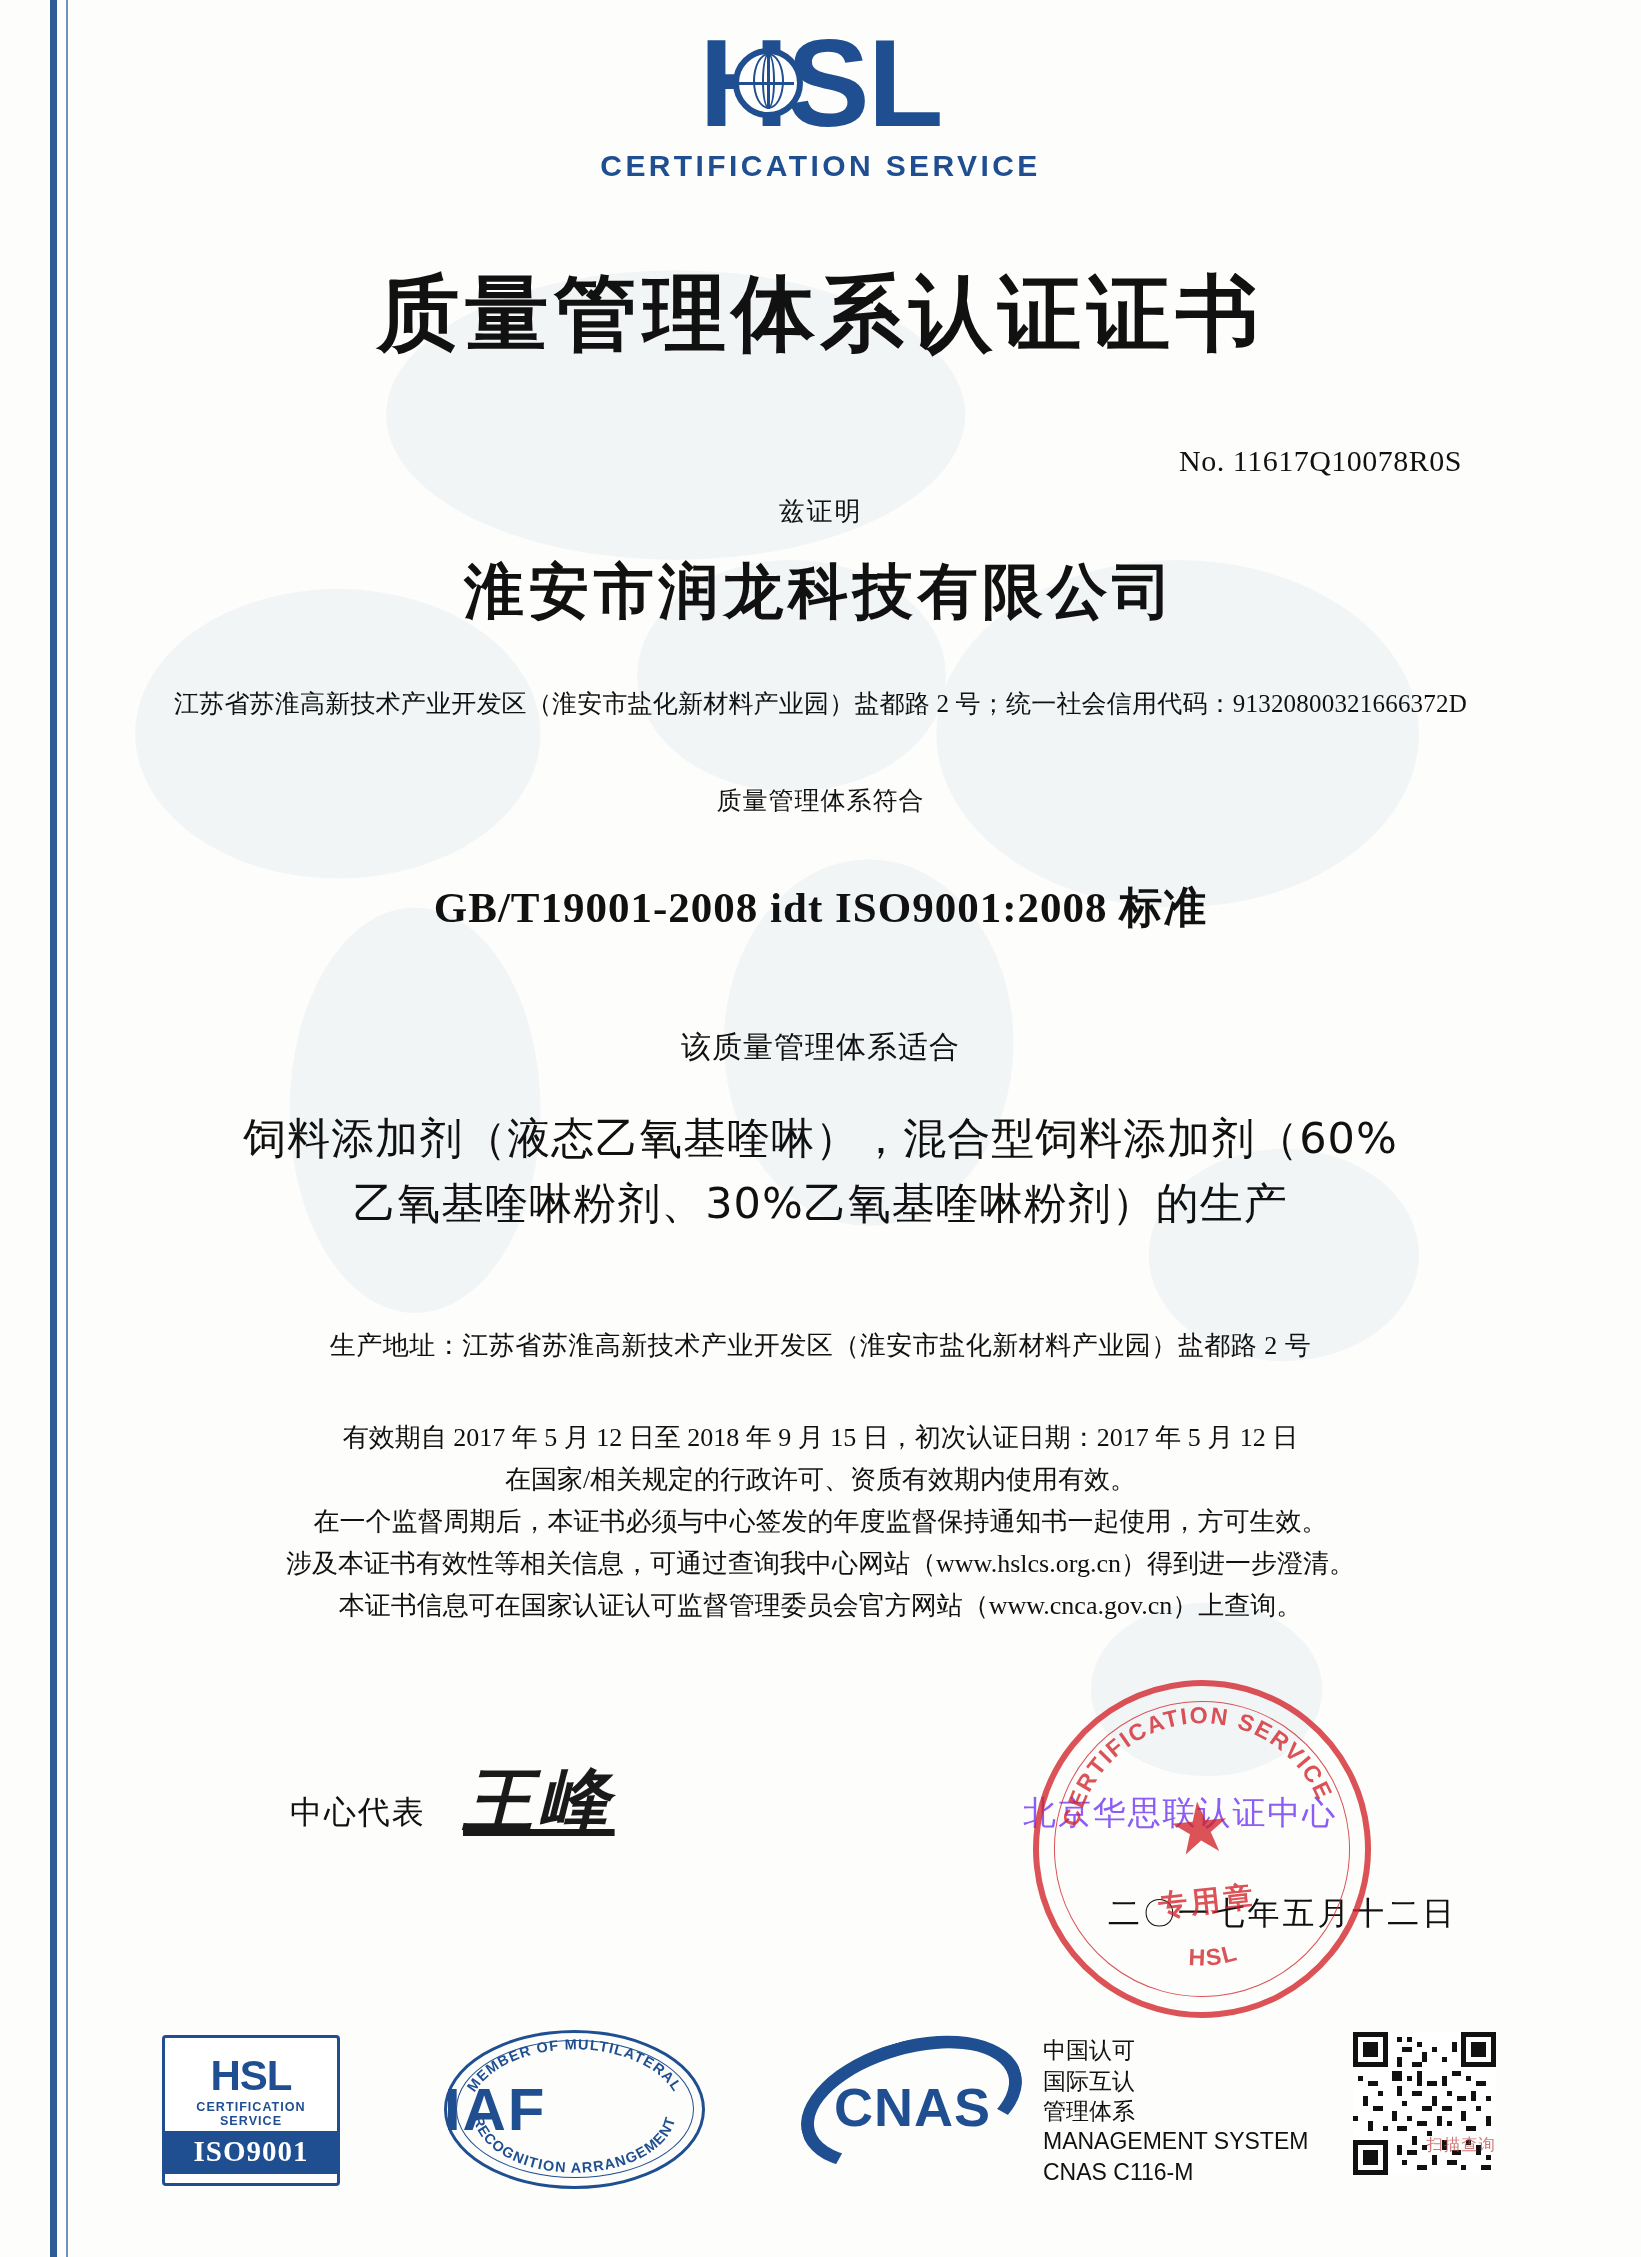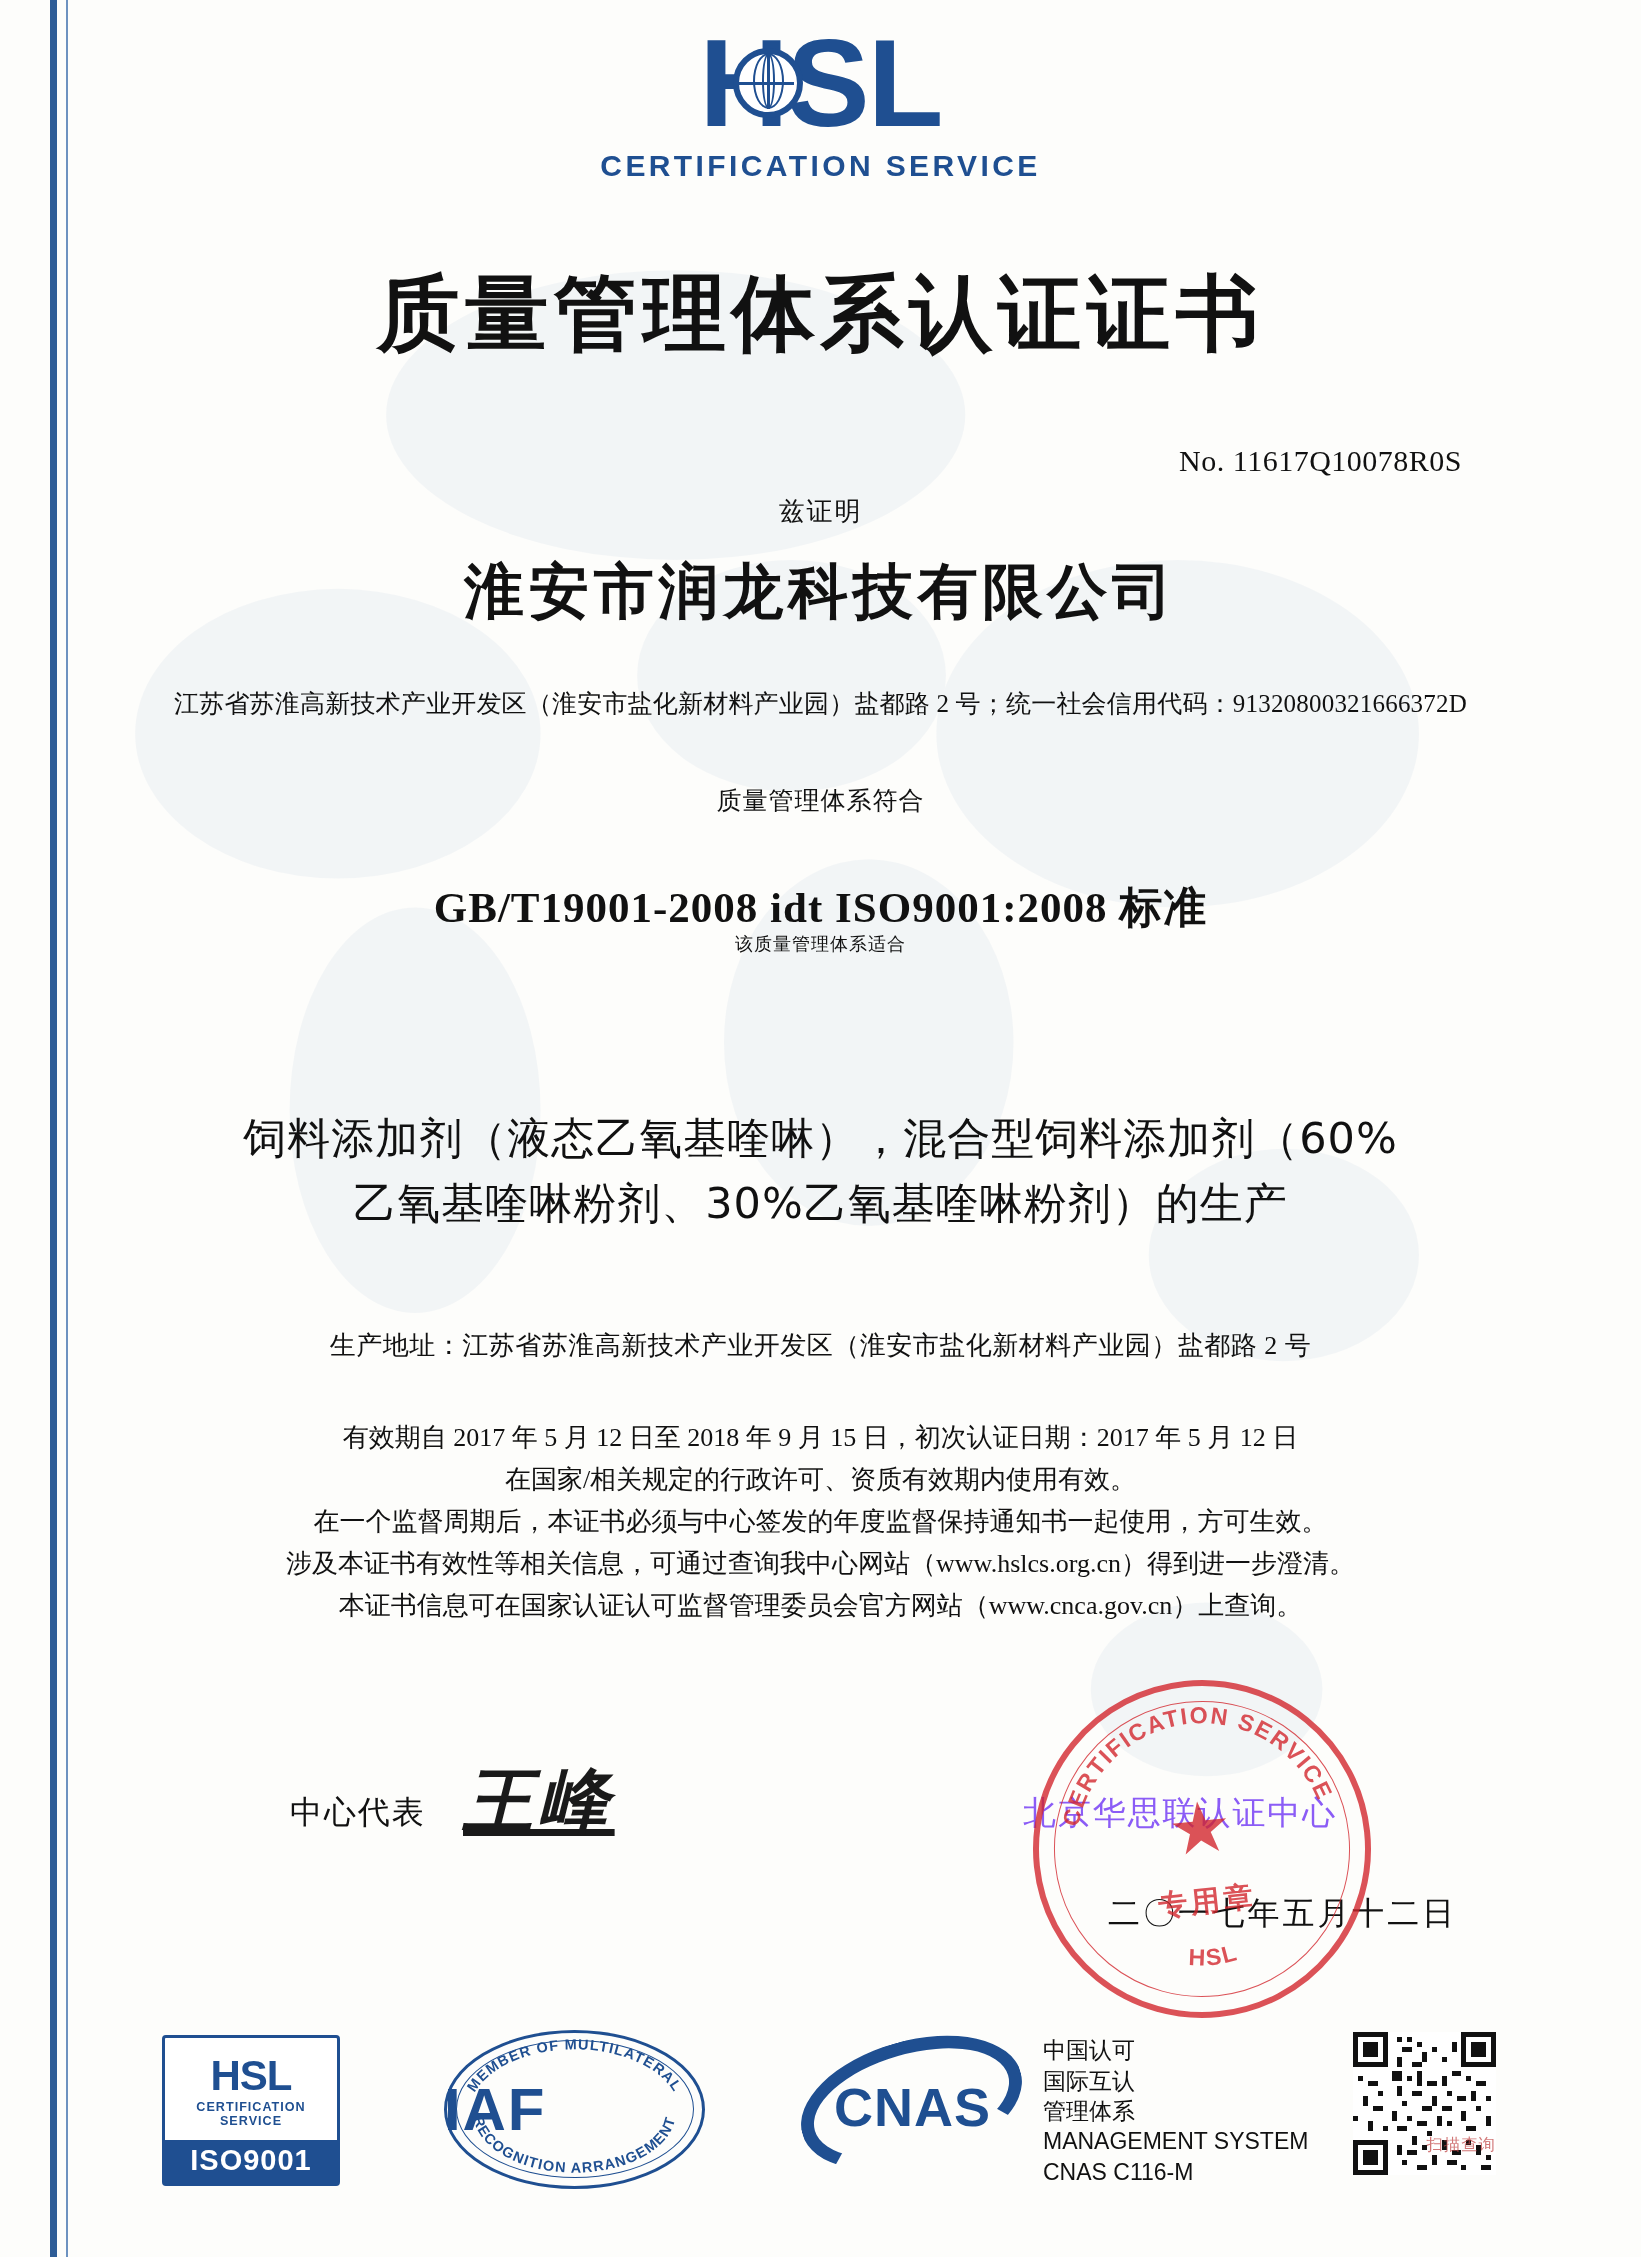--- a/index.html
+++ b/index.html
@@ -140,21 +140,21 @@
     font-size: 25px;
     letter-spacing: 0.2px;
   }
   .s-conform { top: 784px; font-size: 25px; letter-spacing: 1px; }
   .standard {
     top: 879px;
     font-weight: bold;
     font-size: 43px;
     letter-spacing: 1px;
   }
-  .s-suit { top: 932px; font-size: 18px; letter-spacing: 1px; }
+  .s-suit { top: 1027px; font-size: 30px; letter-spacing: 1px; }
   .scope {
     top: 1106px;
     font-family: "DejaVu Sans", sans-serif;
     font-size: 43px;
     line-height: 1.5;
     letter-spacing: 1px;
   }
   .prod-addr { top: 1328px; font-size: 26px; letter-spacing: 0.5px; }
 
   .validity-block {
@@ -280,24 +280,24 @@
     letter-spacing: -1px;
   }
   .hsl-badge .b2 {
     font-family: "Liberation Sans", sans-serif;
     font-weight: bold;
     font-size: 12.6px;
     color: #1f4f91;
     letter-spacing: 1px;
   }
   .hsl-badge .b3 {
-    margin-top: 12px;
+    margin-top: 3px;
     background: #1f4f91;
     color: #fff;
-    font-family: Liberation Sans, sans-serif;
+    font-family: Liberation Serif, serif;
     font-weight: bold;
     font-size: 29px;
     padding: 3.9px 0 5.8px;
     letter-spacing: 1px;
   }
   .iaf {
     position: absolute;
     left: 444px; top: 11.6px;
     width: 261px; height: 159px;
   }

